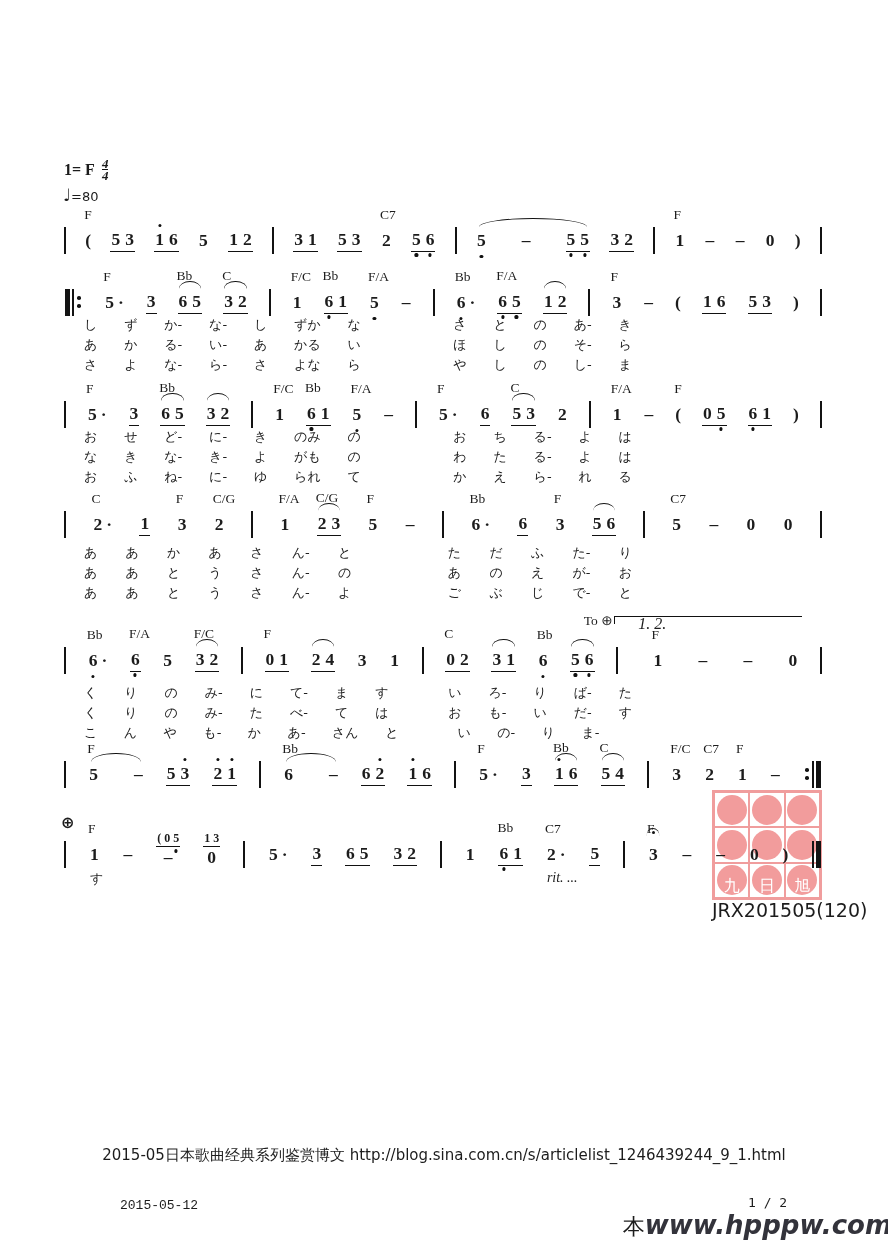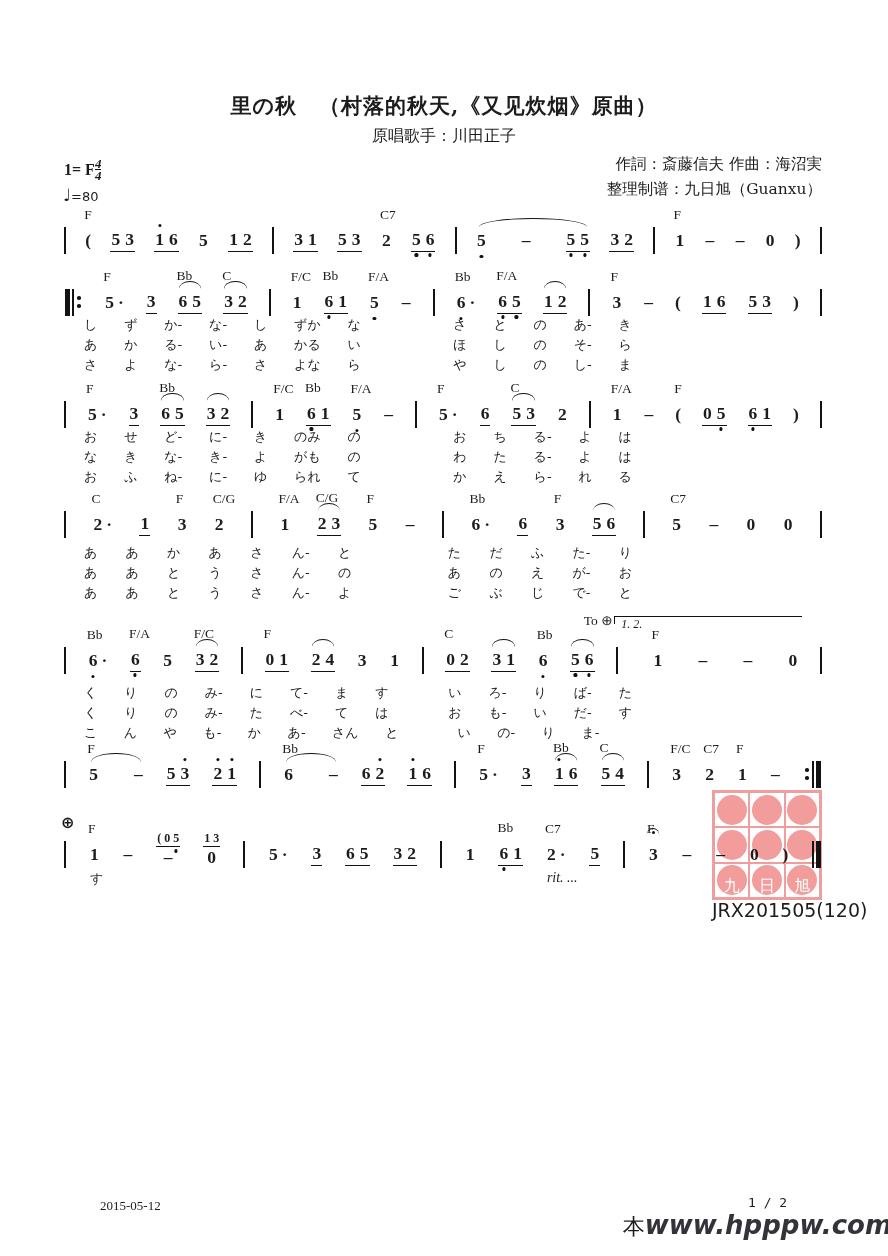--- a/index.html
+++ b/index.html
@@ -5,21 +5,21 @@
   html,body{margin:0;padding:0;background:#e8e8e8}
   .page{position:relative;width:888px;height:1256px;background:#ffffff;overflow:hidden;
         font-family:"DejaVu Sans",sans-serif;color:#1c1c1c}
   
   .title{position:absolute;top:92px;left:0;width:100%;text-align:center;
          font-family:"DejaVu Serif",serif;font-size:21px;font-weight:600;letter-spacing:1px}
   .singer{position:absolute;top:126px;left:0;width:100%;text-align:center;
           font-family:"DejaVu Serif",serif;font-size:16px}
   .credits{position:absolute;top:152px;right:66px;text-align:right;
            font-family:"DejaVu Serif",serif;font-size:15.5px;line-height:25px}
-  .keysig{position:absolute;left:64px;top:158px;display:flex;align-items:center;
+  .keysig{position:absolute;left:64px;top:158px;display:flex;align-items:center;gap:7px;
           font-family:"Liberation Serif",serif;font-size:16px;font-weight:bold}
   .frac{display:inline-flex;flex-direction:column;align-items:center;font-size:13px;line-height:11px;font-weight:bold}
   .frac .fb{border-top:1.6px solid #111}
   .tempo{position:absolute;left:63px;top:185px;font-size:13px;font-weight:normal}
   .tempo .nq{font-size:17px}
   
   .system{position:absolute;left:64px;width:758px;height:28px;display:flex;
           justify-content:space-between;align-items:center;z-index:2}
   .tok{position:relative;display:inline-flex;align-items:center}
   .g{position:relative;display:inline-flex;gap:5px;padding:0 1px}
@@ -45,21 +45,21 @@
   .bdots{display:flex;flex-direction:column;gap:4.5px;margin:0 2.5px}
   .bdots i{width:3.6px;height:3.6px;border-radius:50%;background:#131313}
   .below{position:absolute;top:26px;left:1px;font-size:13px;white-space:nowrap;font-weight:normal}
   .below.it{font-style:italic;font-family:"Liberation Serif",serif;font-size:14px}
   .codamark{position:absolute;top:-28px;left:-3px;font-size:16px;font-weight:bold}
   .trmark{position:absolute;top:-37px;right:-18px;font-size:13.5px;white-space:nowrap;
           font-family:"Liberation Serif",serif}
   .voltaw{position:relative;display:inline-flex;width:182px;justify-content:space-between;align-items:center}
   .voltaw::before{content:"";position:absolute;left:-2px;right:-4px;top:-31px;height:7px;
                   border-top:1.8px solid #111;border-left:1.8px solid #111}
-  .vlabel{position:absolute;top:-29px;left:5px;font-size:12px;font-style:italic;line-height:12px;
+  .vlabel{position:absolute;top:-29px;left:22px;font-size:16px;font-style:italic;line-height:12px;
           font-family:"Liberation Serif",serif}
   .ferm{position:absolute;top:-16px;left:50%;transform:translateX(-50%);width:13px;height:7px;
         border-top:1.8px solid #111;border-radius:50% 50% 0 0/100% 100% 0 0}
   .ferm::after{content:"";position:absolute;top:1.5px;left:50%;transform:translateX(-50%);
                width:3px;height:3px;border-radius:50%;background:#111}
   .stk{display:inline-flex;flex-direction:column;align-items:center;margin-top:-15px}
   .stk .stop .nt{font-size:12px;line-height:13px}
   .stk .stop .g{gap:3px}
   .stk .stop .u1{border-bottom-width:1.3px;padding-bottom:1px}
   .stk .sbot{font-family:"Liberation Serif",serif;font-size:17.5px;font-weight:bold;line-height:20px}
@@ -69,38 +69,32 @@
   
   .watermark{position:absolute;left:712px;top:790px;width:106px;height:106px;z-index:1;
              border:2px solid #f09d9d;display:grid;grid-template:repeat(3,1fr)/repeat(3,1fr)}
   .wcell{position:relative;border:1px solid #f09d9d;display:flex;align-items:center;justify-content:center}
   .wcell::before{content:"";position:absolute;width:30px;height:30px;border-radius:50%;
                  background:#f29c9c;top:50%;left:50%;transform:translate(-50%,-50%)}
   .wchar{position:relative;color:#fff;font-size:16px;transform:translateY(6px);z-index:1}
   .wcode{position:absolute;left:712px;top:899px;font-size:19px;z-index:2}
   
   .blog{position:absolute;top:1146px;left:0;width:100%;text-align:center;font-size:15px}
-  .date{position:absolute;left:100px;top:1198px;font-size:13px;font-family:Liberation Serif, serif}
+  .date{position:absolute;left:120px;top:1198px;font-size:13px;font-family:Liberation Mono, monospace}
   .pageno{position:absolute;left:748px;top:1195px;font-size:13px;font-family:"DejaVu Sans Mono",monospace}
   .site{position:absolute;right:-4px;top:1210px;font-size:26px;font-weight:bold;font-style:italic;
         color:#33333b;white-space:nowrap}
   .site .pre{font-style:normal;font-weight:normal;font-size:22px;color:#1c1c1c}
 </style>
 </head>
 <body>
 
 <div class="page">
 
-  <div class="title">里の秋　（村落的秋天,《又见炊烟》原曲）</div>
-  <div class="singer">原唱歌手：川田正子</div>
 
-  <div class="credits">
-    <div>作詞：斎藤信夫 作曲：海沼実</div>
-    <div>整理制谱：九日旭（Guanxu）</div>
-  </div>
 
   <div class="keysig">
     <span>1= F</span>
     <span class="frac">
       <i>4</i>
       <i class="fb">4</i>
     </span>
   </div>
   <div class="tempo">
     <span class="nq">♩</span><span>=80</span>
@@ -1141,19 +1135,20 @@
       </span>
       <span class="wcell">
         <span class="wchar">日</span>
       </span>
       <span class="wcell">
         <span class="wchar">旭</span>
       </span>
     </div>
   <div class="wcode">JRX201505(120)</div>
 
+  <div class="blog">2015-05日本歌曲经典系列鉴赏博文 http://blog.sina.com.cn/s/articlelist_1246439244_9_1.html</div>
   <div class="date">2015-05-12</div>
   <div class="pageno">1 / 2</div>
   <div class="site">
     <span class="pre">本</span><span>www.hpppw.com</span>
   </div>
 
 </div>
 
 </body></html>

